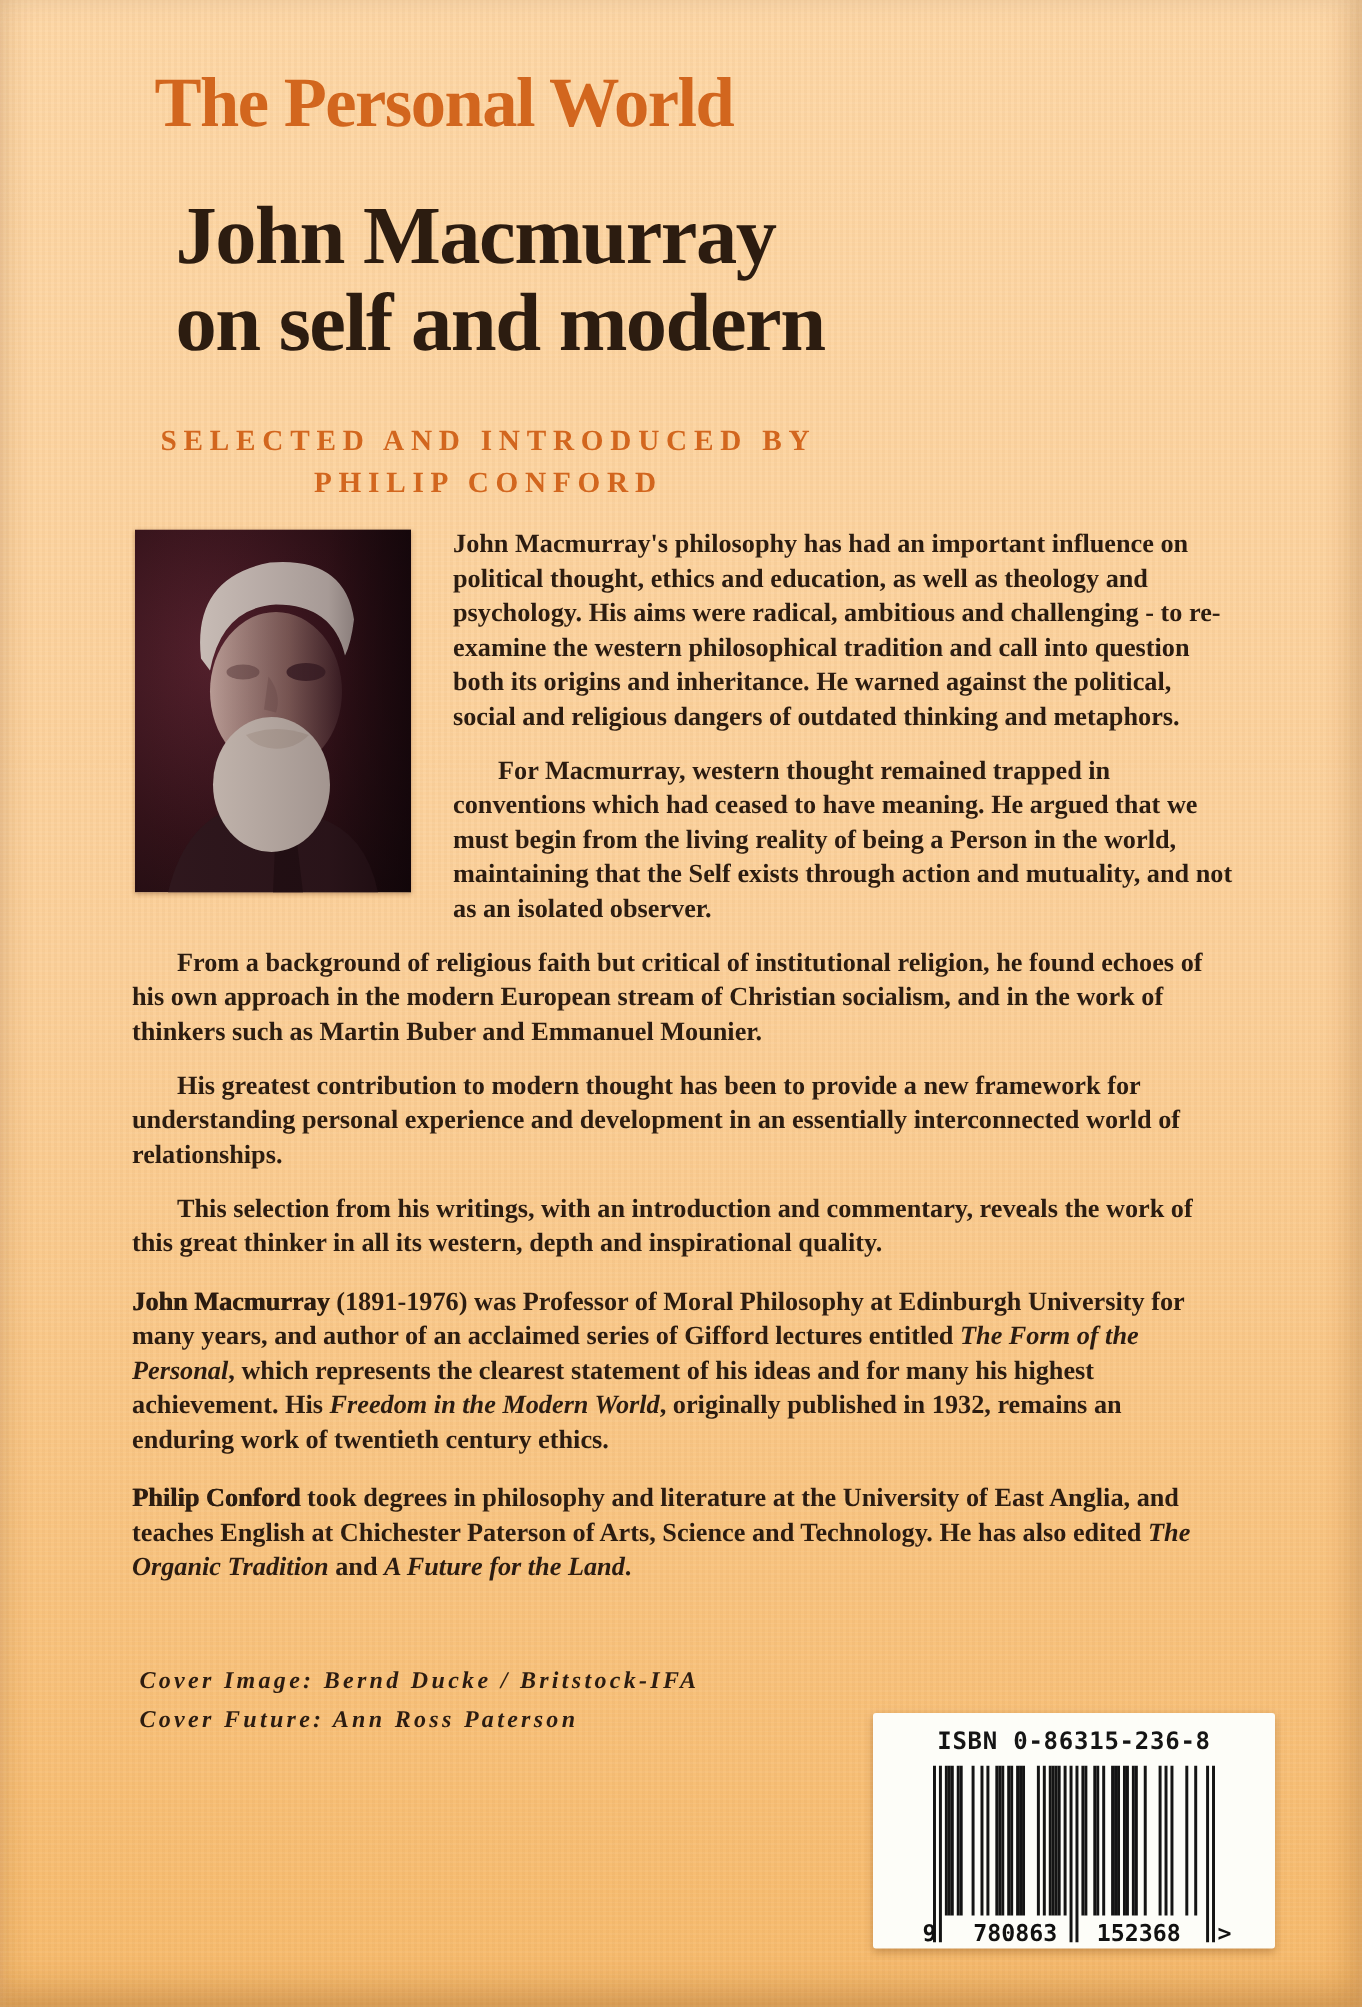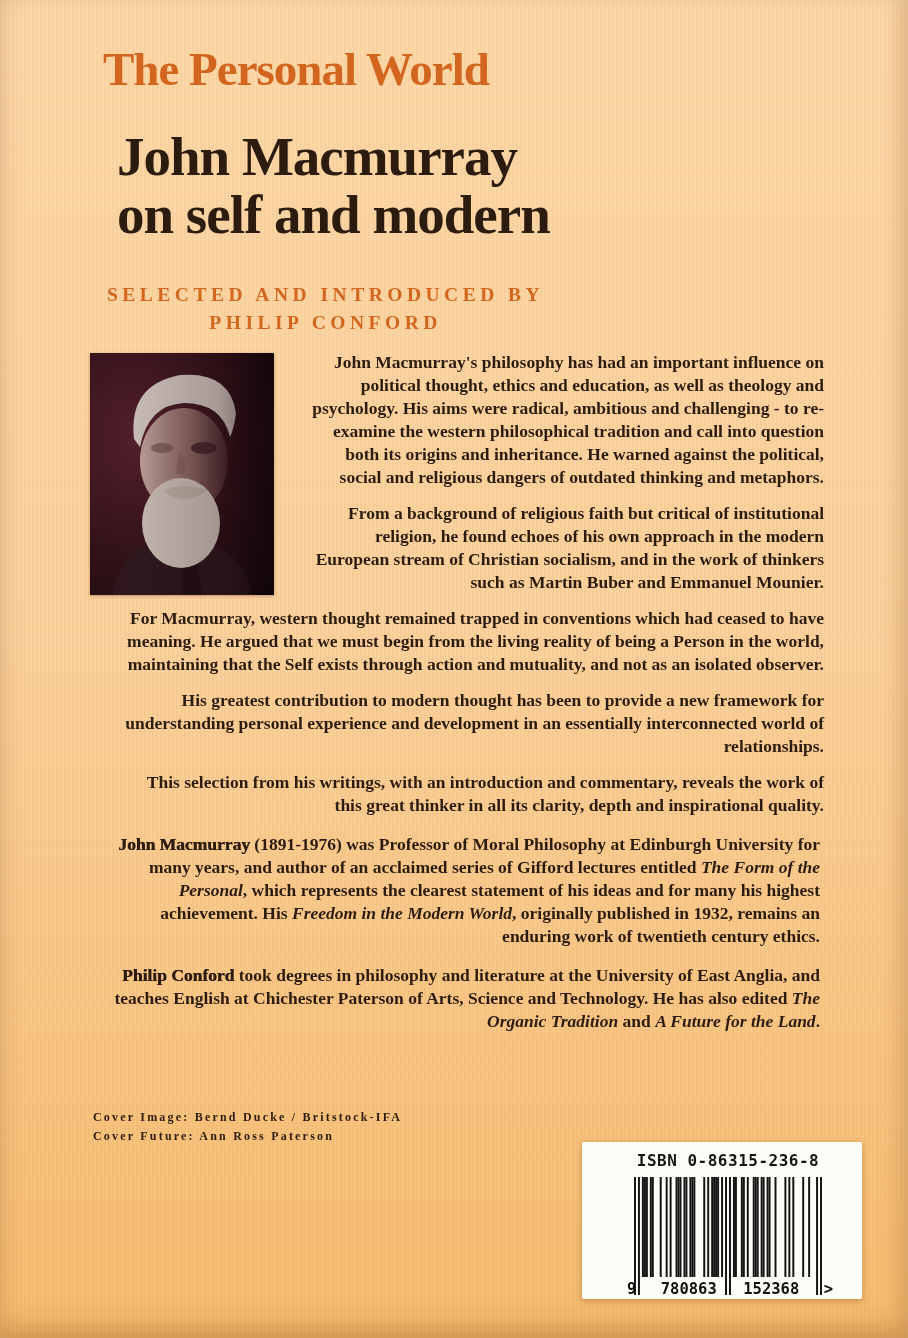--- a/index.html
+++ b/index.html
@@ -37,44 +37,43 @@
     position:absolute;left:92px;top:281px;
     font-size:19.5px;line-height:1.45;font-weight:700;letter-spacing:4.5px;
     color:var(--accent-orange,#d2661e);
     margin-left:15px;
   }
   .byline-center{text-align:center;}
   .body-block{
     position:absolute;left:88px;top:351px;width:736px;
     font-size:17.5px;line-height:1.315;font-weight:700;
     color:var(--text-dark,#2c1c10);
-    text-align:right;
+    text-align:left;
   }
   .photo{
     float:left;width:184px;height:242px;
     margin:2px 28px 12px 2px;
     box-shadow:0 1px 3px rgba(90,40,10,.35);
   }
   .photo svg{display:block;width:100%;height:100%;}
   .para{margin:0 0 13px 0;}
   .indent{text-indent:30px;}
   .bio{margin:16px 4px 0 0;}
   .seg-b{font-weight:700;text-shadow:.45px 0 0 currentColor;}
   .seg-i{font-style:italic;}
   .credits{
     position:absolute;left:93px;top:1108px;
-    font-size:12px;line-height:1.6;font-weight:700;
+    font-size:16px;line-height:1.6;font-style:italic;font-weight:700;
     letter-spacing:2.2px;color:var(--text-dark,#32220f);
   }
   .isbn-panel{
     position:absolute;left:582px;top:1142px;width:268px;height:157px;
     background:var(--barcode-panel,#fdfdf8);
     border-radius:2px;
     box-shadow:0 2px 6px rgba(110,55,10,.35);
-    padding-left:12px;
   }
   .isbn-label{
     margin-top:9px;text-align:center;
     font-family:"DejaVu Sans Mono","Liberation Mono",monospace;
     font-size:16px;font-weight:700;letter-spacing:.5px;color:#151515;
     white-space:nowrap;
   }
   .barcode{position:relative;width:188px;margin:7px auto 0;height:118px;}
   .barcode svg{display:block;width:188px;height:118px;fill:#141414;}
   .bc-digits{
@@ -132,24 +131,24 @@
         <ellipse cx="91" cy="170" rx="39" ry="45" fill="#d3c6bd"></ellipse>
         <path d="M74 137 Q94 129 116 137 Q106 147 92 146 Q80 145 74 137 Z" fill="#c5b5aa"></path>
         <ellipse cx="114" cy="95" rx="13" ry="6" fill="#41222a" opacity=".85"></ellipse>
         <ellipse cx="72" cy="95" rx="11" ry="5" fill="#6b4a49" opacity=".6"></ellipse>
         <path d="M89 98 Q98 110 94 122 L86 120 Z" fill="#7d5a57" opacity=".5"></path>
         <rect width="184" height="242" fill="url(#pshade)"></rect>
       </svg>
     </div>
 
     <p class="para">John Macmurray's philosophy has had an important influence on political thought, ethics and education, as well as theology and psychology. His aims were radical, ambitious and challenging - to re-examine the western philosophical tradition and call into question both its origins and inheritance. He warned against the political, social and religious dangers of outdated thinking and metaphors.</p>
+    <p class="para indent">For Macmurray, western thought remained trapped in conventions which had ceased to have meaning. He argued that we must begin from the living reality of being a Person in the world, maintaining that the Self exists through action and mutuality, and not as an isolated observer.</p>
     <p class="para indent">From a background of religious faith but critical of institutional religion, he found echoes of his own approach in the modern European stream of Christian socialism, and in the work of thinkers such as Martin Buber and Emmanuel Mounier.</p>
-    <p class="para indent">For Macmurray, western thought remained trapped in conventions which had ceased to have meaning. He argued that we must begin from the living reality of being a Person in the world, maintaining that the Self exists through action and mutuality, and not as an isolated observer.</p>
     <p class="para indent">His greatest contribution to modern thought has been to provide a new framework for understanding personal experience and development in an essentially interconnected world of relationships.</p>
-    <p class="para indent">This selection from his writings, with an introduction and commentary, reveals the work of this great thinker in all its clarity, depth and inspirational quality.</p>
+    <p class="para indent">This selection from his writings, with an introduction and commentary, reveals the work of this great thinker in all its western, depth and inspirational quality.</p>
 
     <p class="bio"><span class="seg-b">John Macmurray</span><span> (1891-1976) was Professor of Moral Philosophy at Edinburgh University for many years, and author of an acclaimed series of Gifford lectures entitled </span><span class="seg-i">The Form of the Personal</span><span>, which represents the clearest statement of his ideas and for many his highest achievement. His </span><span class="seg-i">Freedom in the Modern World</span><span>, originally published in 1932, remains an enduring work of twentieth century ethics.</span></p>
     <p class="bio"><span class="seg-b">Philip Conford</span><span> took degrees in philosophy and literature at the University of East Anglia, and teaches English at Chichester Paterson of Arts, Science and Technology. He has also edited </span><span class="seg-i">The Organic Tradition</span><span> and </span><span class="seg-i">A Future for the Land</span><span>.</span></p>
   </div>
 
   <div class="credits">
     <div>Cover Image: Bernd Ducke / Britstock-IFA</div>
     <div>Cover Future: Ann Ross Paterson</div>
   </div>
 

